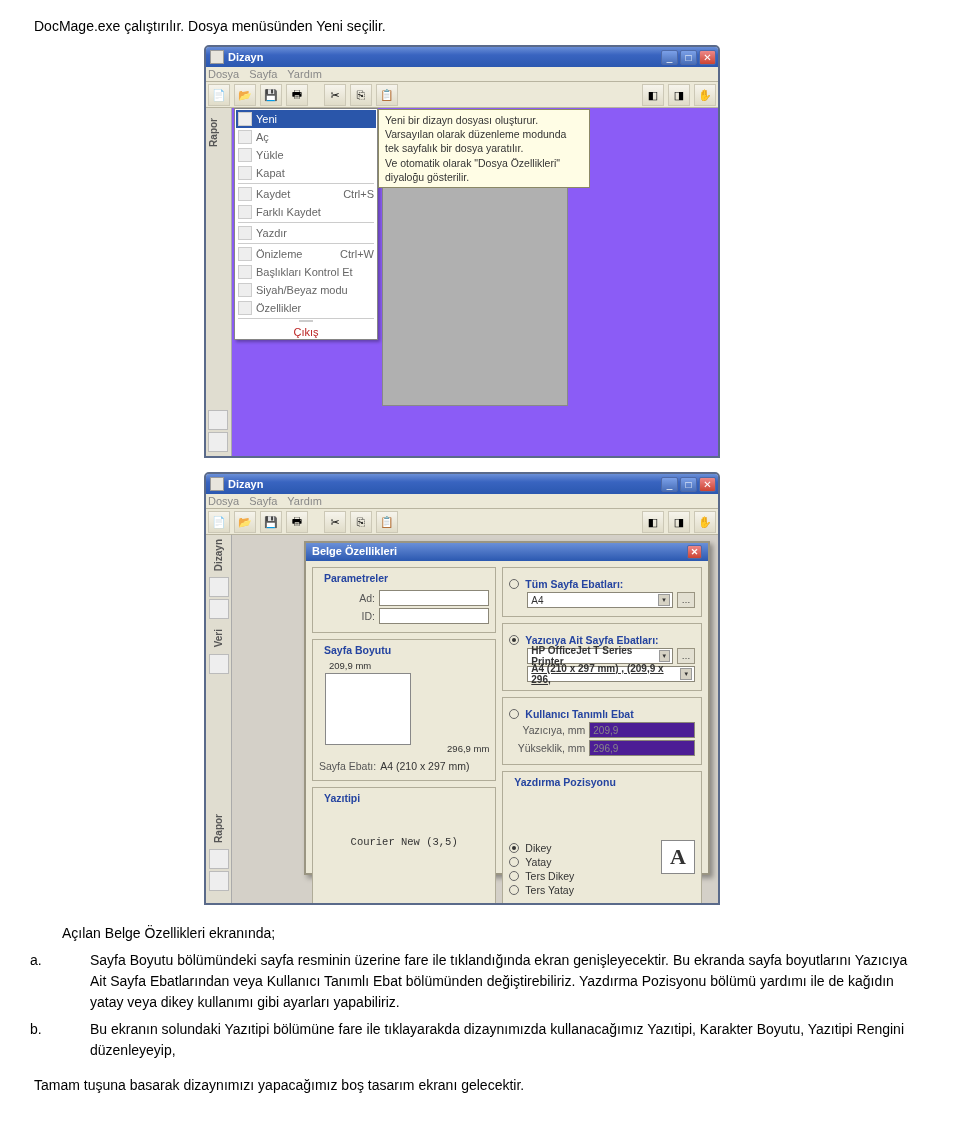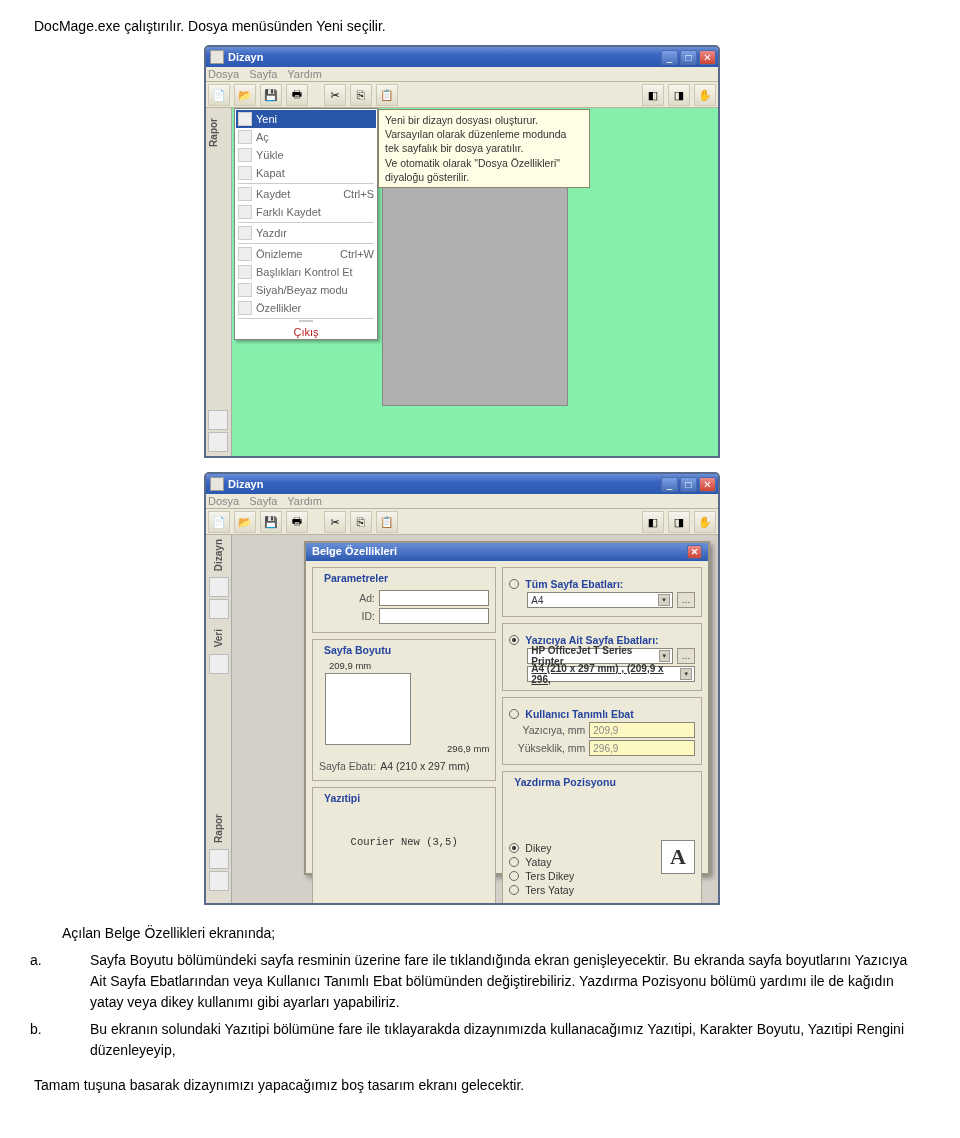--- a/index.html
+++ b/index.html
@@ -38,21 +38,21 @@
   .titlebar .title-icon {
     width:14px;height:14px;background:#e8e5dd;display:inline-block;margin-right:4px;border:1px solid #999;
   }
   .title-text { font-weight: bold; font-size:11px; flex:1;}
   .wbtns { display:flex; gap:2px; }
   .wbtn { width:17px;height:15px;border:1px solid #4e6aa8; background:linear-gradient(#7ba0e8,#486eb8); display:flex;align-items:center;justify-content:center;font-size:10px;color:#fff;border-radius:2px;}
   .wbtn.close{background:linear-gradient(#e88,#c43);}
   .menubar { background:#ece9d8; border-bottom:1px solid #b8b4a0; display:flex; padding:1px 2px; gap:10px; font-size:11px; color:#888;}
   .toolbar { background:#ece9d8; border-bottom:1px solid #b8b4a0; display:flex; padding:2px; gap:4px; height:26px;}
   .tbtn { width:22px;height:22px;border:1px solid #ccc8b6;background:linear-gradient(#f6f4ec,#e0dcc8);display:flex;align-items:center;justify-content:center;}
-  .winbody { display:flex; height:348px; background:#86efac; position:relative;}
+  .winbody { display:flex; height:348px; background:#8b5cf6; position:relative;}
   .sidetabs { width:26px; background:#e0ddd0; border-right:1px solid #aaa; display:flex;flex-direction:column; justify-content:flex-end; gap:2px;padding:4px 2px;}
   .sidetab { width:20px;height:20px;border:1px solid #bbb;background:#eee;}
   .vlabel { writing-mode:vertical-rl;transform:rotate(180deg);font-size:10px;color:#555;margin-bottom:auto;margin-top:6px;font-weight:bold;}
   .canvas { flex:1; display:flex; align-items:flex-start; justify-content:center; padding:8px; }
   .page { width:186px;height:280px;background:#b0b0b0;border:1px solid #888;margin-top:10px;}
   
   .filemenu {
     position:absolute;
     top:0; left:28px;
     width:144px;
@@ -93,21 +93,21 @@
   }
   .dialog .dtitle { background:linear-gradient(#6a8fd8,#2b58b0);color:#fff;font-weight:bold;font-size:11px;padding:2px 6px;display:flex;}
   .dtitle .x{margin-left:auto;width:15px;height:14px;background:linear-gradient(#e88,#c43);border:1px solid #4e6aa8;display:flex;align-items:center;justify-content:center;color:#fff;font-size:9px;border-radius:2px;}
   .dbody { padding:6px; display:flex; gap:6px; }
   .col { flex:1; display:flex;flex-direction:column; gap:6px;}
   .group { border:1px solid #b0ac98; background:#ece9d8; padding:4px 6px 6px 6px; position:relative;}
   .group .gt { font-weight:bold; font-size:10.5px; color:#2544a0; margin:-11px 0 4px 2px; background:#ece9d8; display:inline-block; padding:0 3px;}
   .row { display:flex; align-items:center; gap:4px; margin:2px 0;}
   .row .lab{width:56px; text-align:right; color:#555;}
   .inp { flex:1; height:16px; background:#fff;border:1px solid #8b8778;padding:0 3px;font-size:10px;display:flex;align-items:center;}
-  .inp.dis{background:#fef9c3;color:#888;}
+  .inp.dis{background:#4c1d95;color:#888;}
   .combo { flex:1; height:16px; background:#fff;border:1px solid #8b8778;display:flex;align-items:center;padding:0 2px 0 3px;font-size:10px;}
   .combo .arrow{margin-left:auto;width:12px;height:12px;background:#d6d2c4;border:1px solid #999;display:flex;align-items:center;justify-content:center;font-size:7px;}
   .sbtn{width:18px;height:16px;background:#e3e0d2;border:1px solid #9a9582;display:flex;align-items:center;justify-content:center;font-size:9px;}
   .pagebox{width:86px;height:72px;border:1px solid #888;background:#fff;margin:2px 0 2px 6px;position:relative;}
   .radio{width:10px;height:10px;border:1px solid #666;border-radius:50%;display:inline-flex;align-items:center;justify-content:center;margin-right:2px;}
   .radio.on::after{content:'';width:4px;height:4px;background:#333;border-radius:50%;}
   .bigA{width:34px;height:34px;border:1px solid #888;background:#fff;display:flex;align-items:center;justify-content:center;font:bold 22px serif;margin-left:auto;}
   .dbtns{display:flex;justify-content:center;gap:36px;padding:6px 0 4px 0;border-top:1px solid #c8c4b0;margin-top:2px;}
   .dbtn{min-width:90px;height:20px;border:1px solid #666;background:linear-gradient(#f8f8f8,#d8d8d8);display:flex;align-items:center;justify-content:center;gap:4px;font-size:11px;}
   .check{width:12px;height:12px;display:inline-block;}

